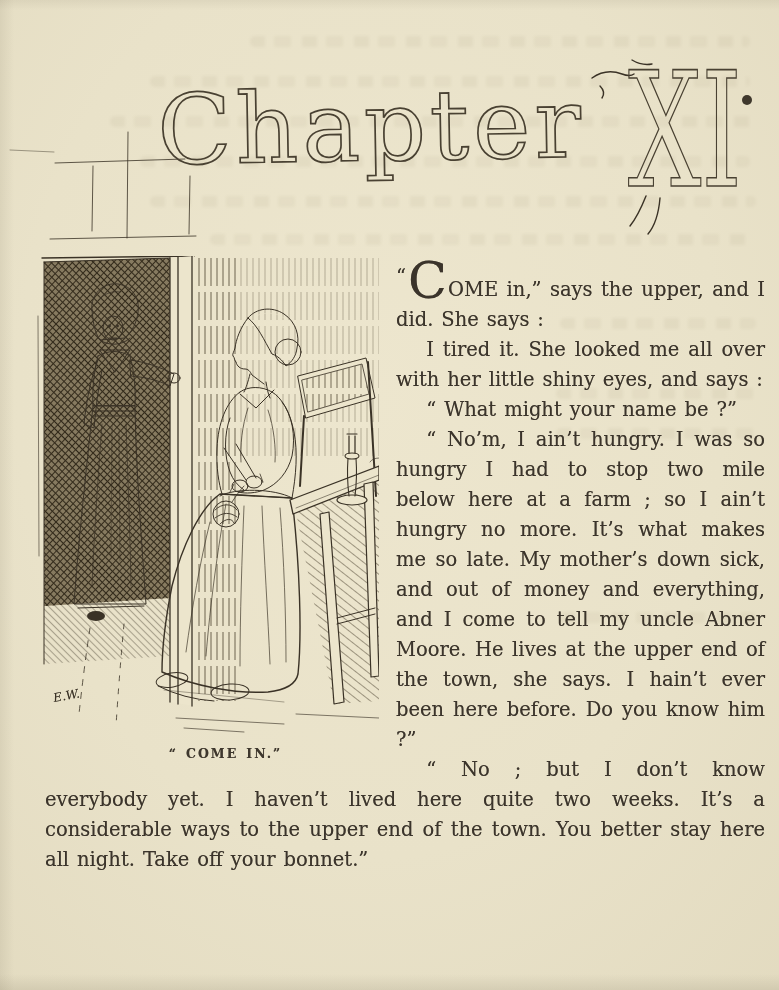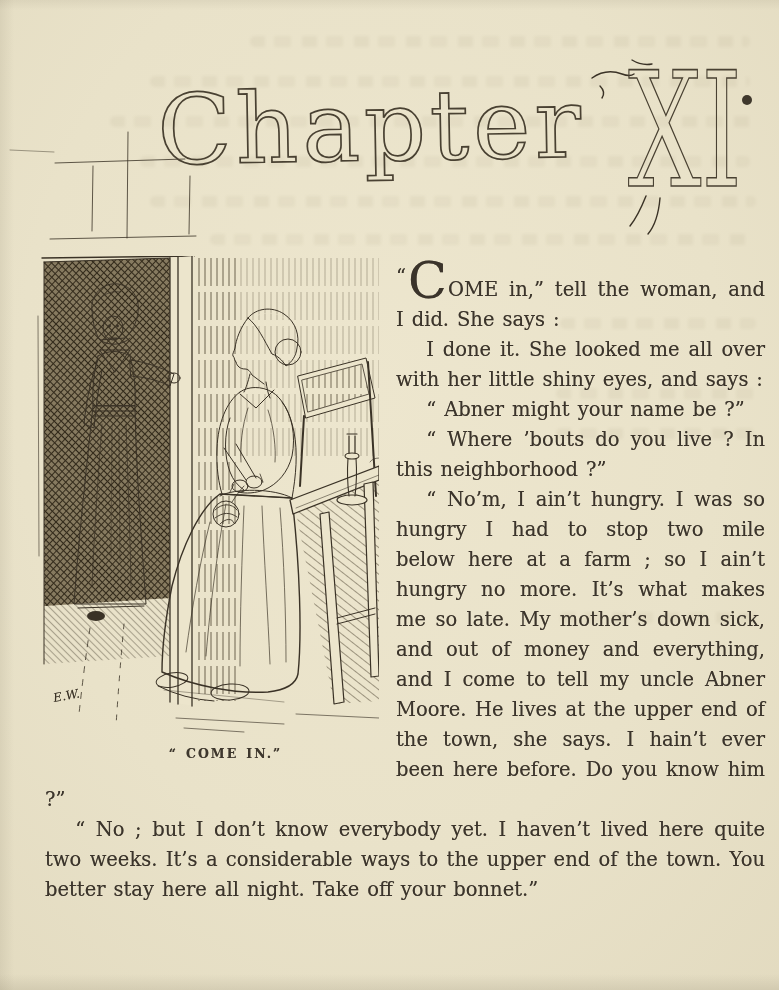--- a/index.html
+++ b/index.html
@@ -223,21 +223,20 @@
           <path d="M142,462 L250,468 M262,458 L345,462 M150,472 L210,476"></path>
         </g>
 
         <text x="20" y="446" font-size="12" font-style="italic" fill="#3a3226" transform="rotate(-10 20 446)">E.W.</text>
       </svg>
       <figcaption>
         <span>“ COME IN.”</span>
       </figcaption>
     </figure>
 
-    <p class="first"><span class="oq">“</span><span class="dropcap">C</span><span>OME in,” tell the woman, and I did. She says :</span></p>
-    <p>I done it. She looked me all over with her little shiny eyes, and says :</p>
-    <p>“ Abner might your name be ?”</p>
-    <p>“ Where ’bouts do you live ? In this neighborhood ?”</p>
+    <p class="first"><span class="oq">“</span><span class="dropcap">C</span><span>OME in,” says the upper, and I did. She says :</span></p>
+    <p>I tired it. She looked me all over with her little shiny eyes, and says :</p>
+    <p>“ What might your name be ?”</p>
     <p>“ No’m, I ain’t hungry. I was so hungry I had to stop two mile below here at a farm ; so I ain’t hungry no more. It’s what makes me so late. My mother’s down sick, and out of money and everything, and I come to tell my uncle Abner Moore. He lives at the upper end of the town, she says. I hain’t ever been here before. Do you know him ?”</p>
     <p>“ No ; but I don’t know everybody yet. I haven’t lived here quite two weeks. It’s a considerable ways to the upper end of the town. You better stay here all night. Take off your bonnet.”</p>
   </div>
 
 </div>
 
 </body></html>

